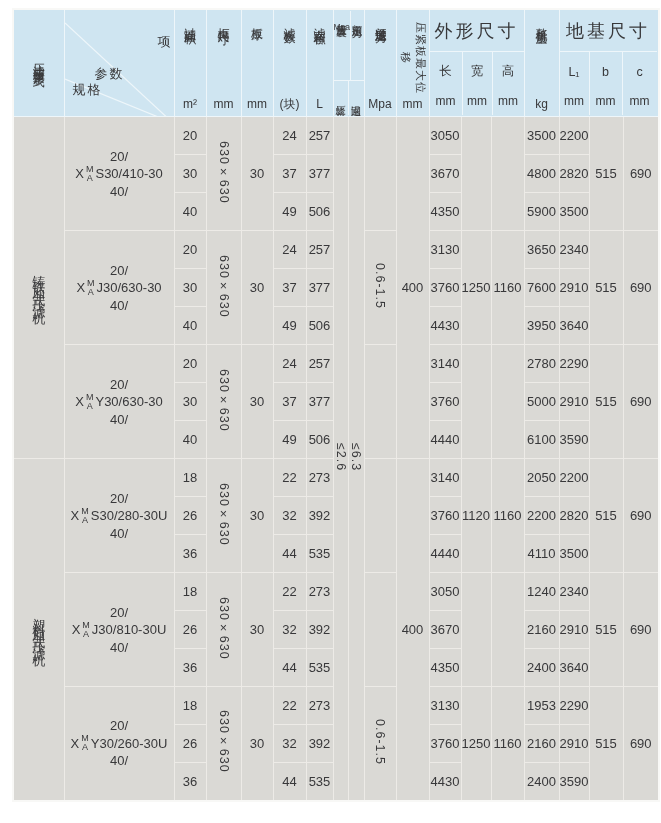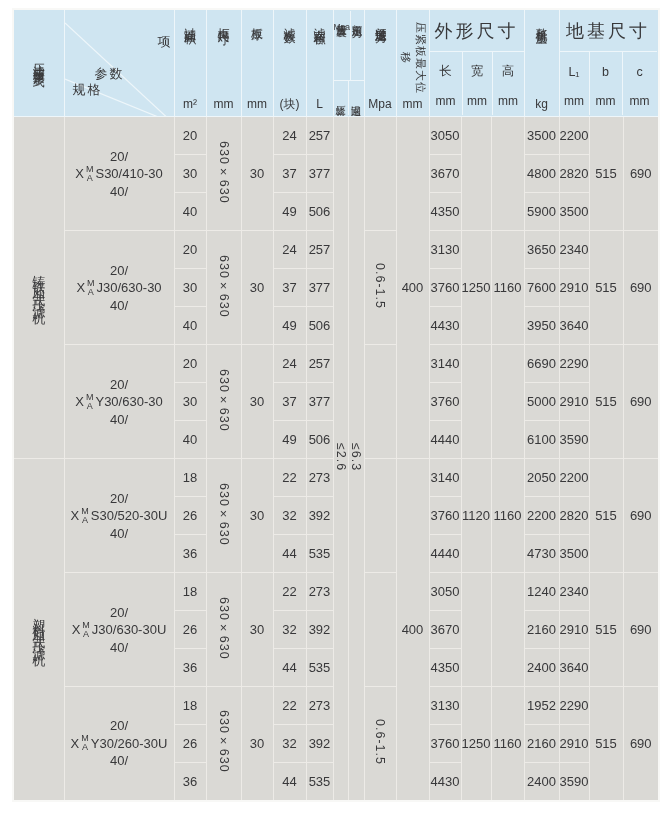--- a/index.html
+++ b/index.html
@@ -299,21 +299,21 @@
         </td>
         <td><span>20</span></td>
         <td rowspan="3"><span class="rot">630×630</span></td>
         <td rowspan="3"><span>30</span></td>
         <td><span>24</span></td>
         <td><span>257</span></td>
         <td rowspan="3"><span class="rot"></span></td>
         <td><span>3140</span></td>
         <td rowspan="3"><span></span></td>
         <td rowspan="3"><span></span></td>
-        <td><span>6690</span></td>
+        <td><span>2780</span></td>
         <td><span>2290</span></td>
         <td rowspan="3"><span>515</span></td>
         <td rowspan="3"><span>690</span></td>
       </tr>
       <tr>
         <td><span>30</span></td>
         <td><span>37</span></td>
         <td><span>377</span></td>
         <td><span>3760</span></td>
         <td><span>5000</span></td>
@@ -331,21 +331,21 @@
         <td rowspan="9"><span class="vtxt sec">塑料厢式压滤机</span></td>
         <td rowspan="3">
           <div class="model">
             <div>20/</div>
             <div class="mmid">
               <span>X</span>
               <span class="xs">
                 <span>M</span>
                 <span>A</span>
               </span>
-              <span>S30/520-30U</span>
+              <span>S30/280-30U</span>
             </div>
             <div>40/</div>
           </div>
         </td>
         <td><span>18</span></td>
         <td rowspan="3"><span class="rot">630×630</span></td>
         <td rowspan="3"><span>30</span></td>
         <td><span>22</span></td>
         <td><span>273</span></td>
         <td rowspan="3"><span class="rot"></span></td>
@@ -364,34 +364,34 @@
         <td><span>392</span></td>
         <td><span>3760</span></td>
         <td><span>2200</span></td>
         <td><span>2820</span></td>
       </tr>
       <tr>
         <td><span>36</span></td>
         <td><span>44</span></td>
         <td><span>535</span></td>
         <td><span>4440</span></td>
-        <td><span>4730</span></td>
+        <td><span>4110</span></td>
         <td><span>3500</span></td>
       </tr>
       <tr>
         <td rowspan="3">
           <div class="model">
             <div>20/</div>
             <div class="mmid">
               <span>X</span>
               <span class="xs">
                 <span>M</span>
                 <span>A</span>
               </span>
-              <span>J30/630-30U</span>
+              <span>J30/810-30U</span>
             </div>
             <div>40/</div>
           </div>
         </td>
         <td><span>18</span></td>
         <td rowspan="3"><span class="rot">630×630</span></td>
         <td rowspan="3"><span>30</span></td>
         <td><span>22</span></td>
         <td><span>273</span></td>
         <td rowspan="3"><span class="rot"></span></td>
@@ -436,21 +436,21 @@
         </td>
         <td><span>18</span></td>
         <td rowspan="3"><span class="rot">630×630</span></td>
         <td rowspan="3"><span>30</span></td>
         <td><span>22</span></td>
         <td><span>273</span></td>
         <td rowspan="3"><span class="rot">0.6-1.5</span></td>
         <td><span>3130</span></td>
         <td rowspan="3"><span>1250</span></td>
         <td rowspan="3"><span>1160</span></td>
-        <td><span>1952</span></td>
+        <td><span>1953</span></td>
         <td><span>2290</span></td>
         <td rowspan="3"><span>515</span></td>
         <td rowspan="3"><span>690</span></td>
       </tr>
       <tr>
         <td><span>26</span></td>
         <td><span>32</span></td>
         <td><span>392</span></td>
         <td><span>3760</span></td>
         <td><span>2160</span></td>

